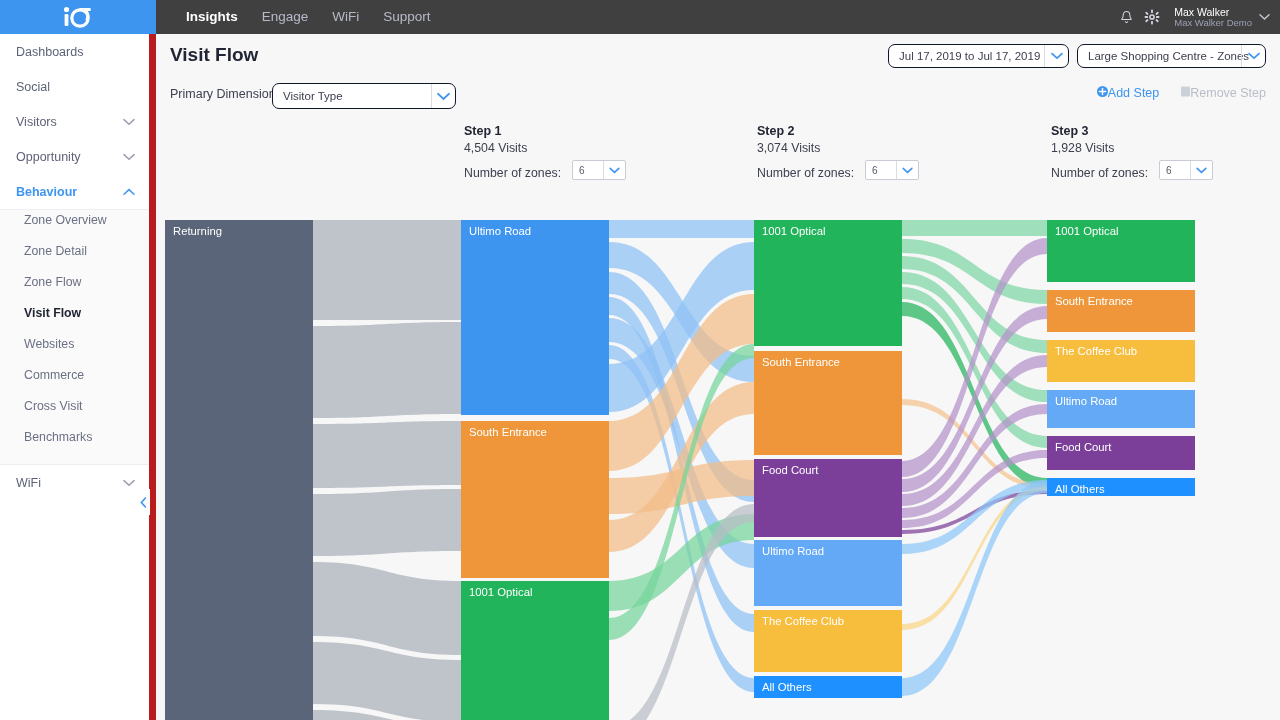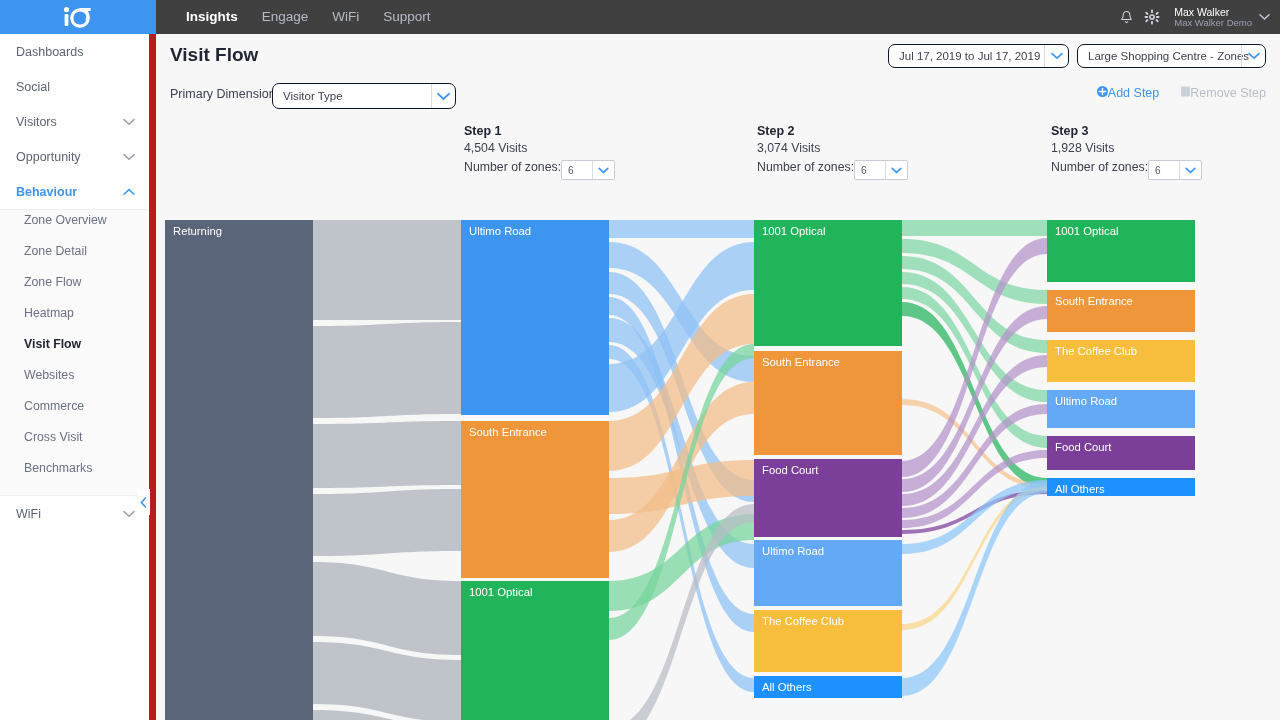--- a/index.html
+++ b/index.html
@@ -98,21 +98,21 @@
     position: absolute; right: 14px; top: 6px; display: flex; align-items: center; gap: 22px;
   }
   .step-action { display: flex; align-items: flex-start; font-size: 12.5px; cursor: pointer; }
   #add-step { color: #3d95f0; }
   #remove-step { color: #b9bdc7; cursor: default; }
 
   
   .step-head { position: absolute; top: 90px; }
   .step-title { font-size: 12.5px; font-weight: bold; color: #222634; }
   .step-visits { font-size: 12.3px; color: #3d4150; margin-top: 3px; }
-  .step-zones { display: flex; align-items: flex-start; margin-top: 5px; gap: 0; }
+  .step-zones { display: flex; align-items: flex-end; margin-top: 5px; gap: 11px; }
   .step-zones-label { font-size: 12.3px; color: #3d4150; }
   .zone-sel {
     display: flex; height: 20px; border: 1px solid #c9ccd4; background: #fff;
     border-radius: 2px; cursor: pointer;
   }
   .zone-sel .zv { width: 30px; display: flex; align-items: center; padding-left: 6px; font-size: 10px; color: #555a68; }
   .zone-sel .za { width: 22px; border-left: 1px solid #d9dce2; display: flex; align-items: center; justify-content: center; color: #3d95f0; }
 
   
   #sankey-wrap { position: absolute; left: 0; top: 150px; width: 1124px; height: 536px; }
@@ -199,23 +199,20 @@
 
   <div id="sub-list">
     <div class="sub-item">
         <span>Zone Overview</span>
       </div>
     <div class="sub-item">
         <span>Zone Detail</span>
       </div>
     <div class="sub-item">
         <span>Zone Flow</span>
-      </div>
-    <div class="sub-item">
-        <span>Heatmap</span>
       </div>
     <div class="sub-item current">
         <span>Visit Flow</span>
       </div>
     <div class="sub-item">
         <span>Websites</span>
       </div>
     <div class="sub-item">
         <span>Commerce</span>
       </div>

